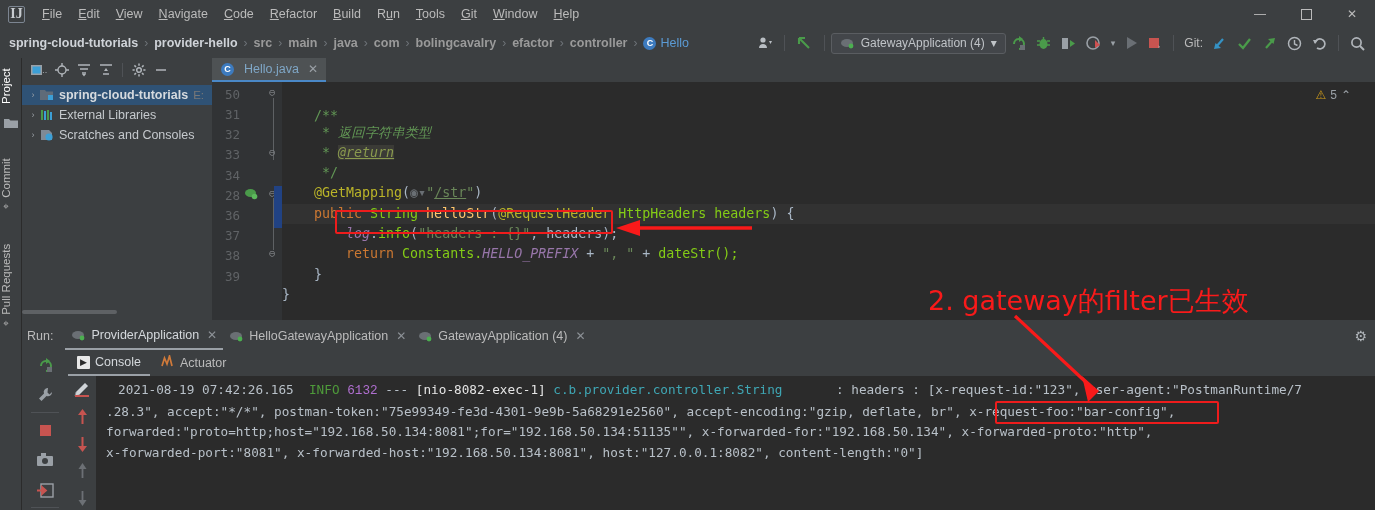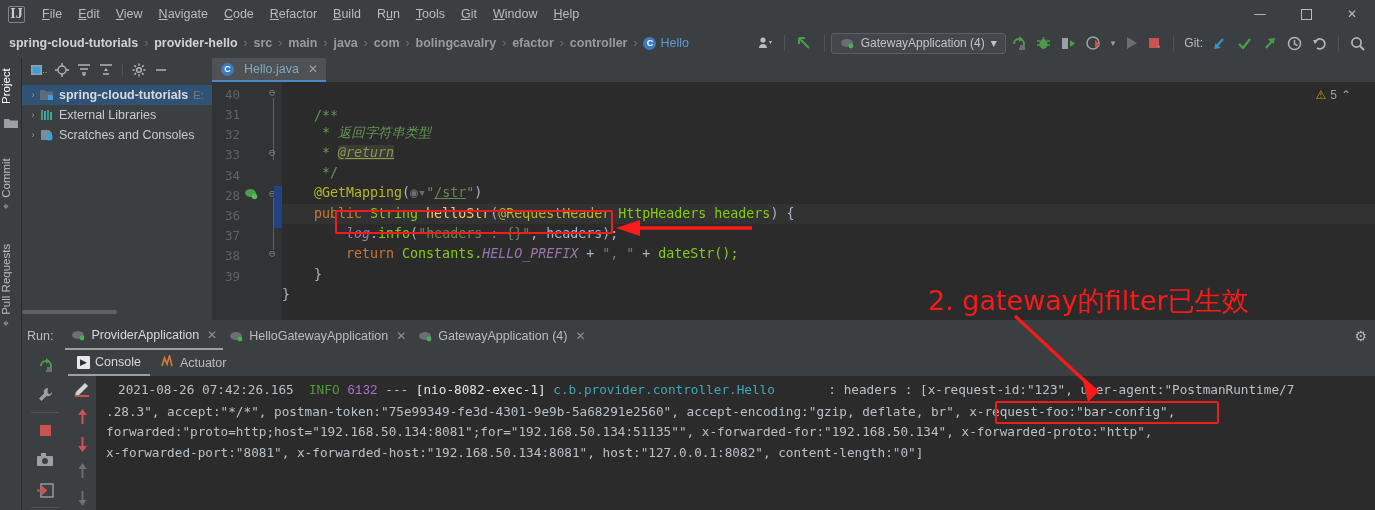--- a/index.html
+++ b/index.html
@@ -477,21 +477,21 @@
   <div class="editor-tabbar">
     <div class="ed-tab">
       <span class="cls-badge">C</span>
       <span>Hello.java</span>
       <span class="close">✕</span>
     </div>
   </div>
 
   <div class="editor">
     <div class="gutter">
-      <div class="ln" style="top:5px">40</div>
+      <div class="ln" style="top:5px">50</div>
       <div class="ln" style="top:25px">31</div>
       <div class="ln" style="top:45px">32</div>
       <div class="ln" style="top:65px">33</div>
       <div class="ln" style="top:86px">34</div>
       <div class="ln" style="top:106px">28</div>
       <div class="ln" style="top:126px">36</div>
       <div class="ln" style="top:146px">37</div>
       <div class="ln" style="top:166px">38</div>
       <div class="ln" style="top:187px">39</div>
 
@@ -637,21 +637,21 @@
       </div>
       <div class="ct-ico">
         <svg width="13" height="16" viewBox="0 0 13 16">
             <path d="M6.5 1 L6.5 13" stroke="#6c7075" stroke-width="1.8"></path>
             <path d="M6.5 16 L10.5 10 L2.5 10z" fill="#6c7075"></path>
           </svg>
       </div>
     </div>
 
     <div class="console">
-      <div class="cline"><span class="c-ts">2021-08-26 07:42:26.165</span>  <span class="c-info">INFO</span> <span class="c-pid">6132</span> <span class="c-dash">---</span> <span class="c-thread">[nio-8082-exec-1]</span> <span class="c-logger">c.b.provider.controller.Hello</span>       <span class="c-msg">: headers : [x-request-id:"123", user-agent:"PostmanRuntime/7</span></div>
+      <div class="cline"><span class="c-ts">2021-08-19 07:42:26.165</span>  <span class="c-info">INFO</span> <span class="c-pid">6132</span> <span class="c-dash">---</span> <span class="c-thread">[nio-8082-exec-1]</span> <span class="c-logger">c.b.provider.controller.String</span>       <span class="c-msg">: headers : [x-request-id:"123", user-agent:"PostmanRuntime/7</span></div>
       <div class="cline" style="padding-left:10px">.28.3", accept:"*/*", postman-token:"75e99349-fe3d-4301-9e9b-5a68291e2560", accept-encoding:"gzip, deflate, br", x-request-foo:"bar-config",</div>
       <div class="cline" style="padding-left:10px">forwarded:"proto=http;host="192.168.50.134:8081";for="192.168.50.134:51135"", x-forwarded-for:"192.168.50.134", x-forwarded-proto:"http",</div>
       <div class="cline" style="padding-left:10px">x-forwarded-port:"8081", x-forwarded-host:"192.168.50.134:8081", host:"127.0.0.1:8082", content-length:"0"]</div>
     </div>
 
     <div class="hlbox" style="left:973px;top:79px;width:224px;height:23px"></div>
   </div>
 
   <svg class="arrow-svg" width="1375" height="510">
 

